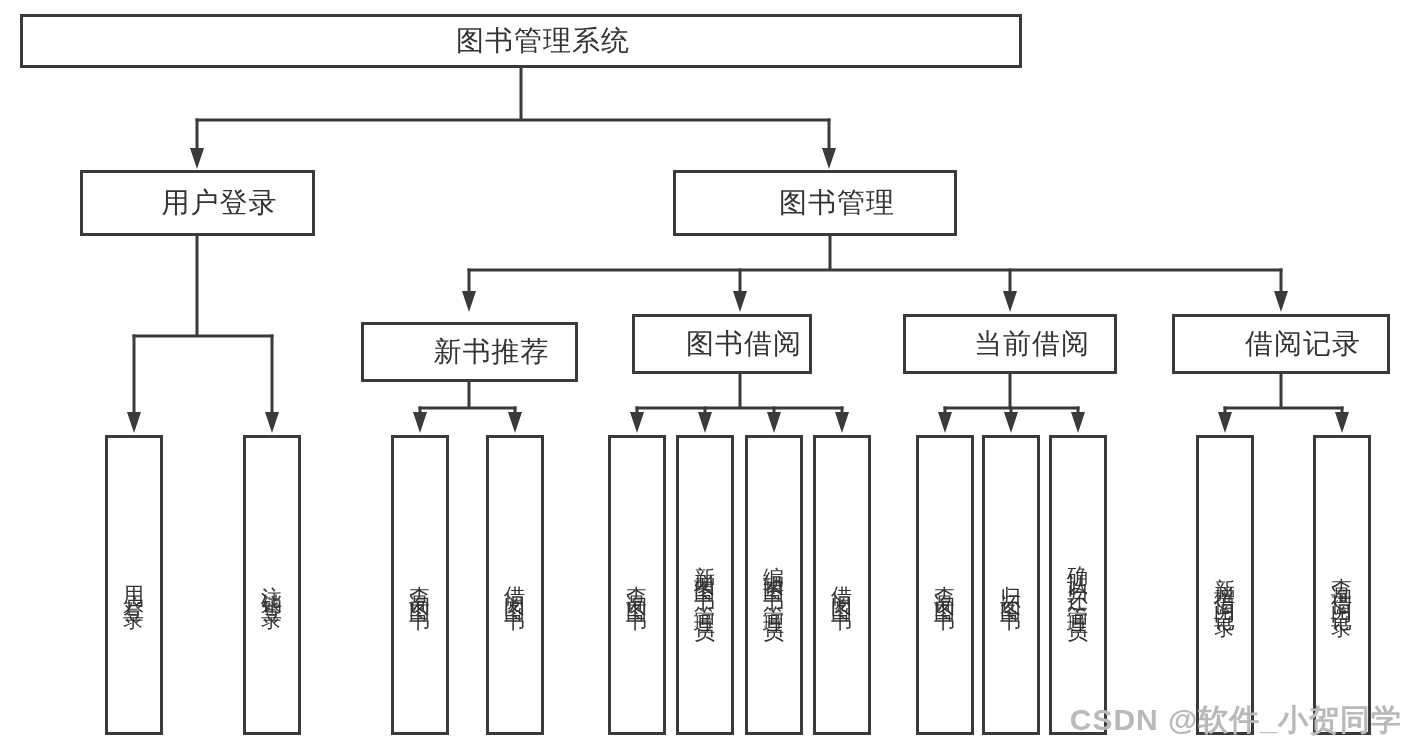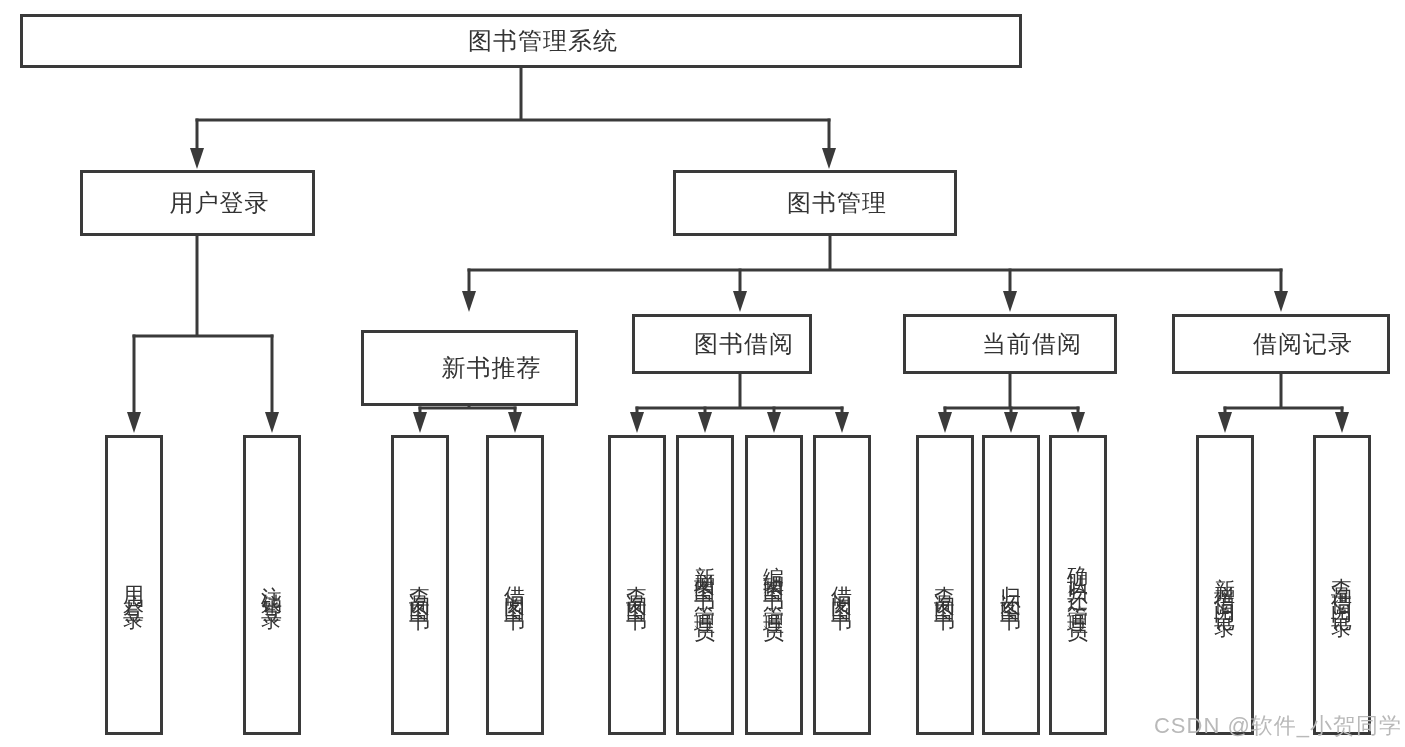--- a/index.html
+++ b/index.html
@@ -20,44 +20,45 @@
     position: absolute;
     box-sizing: border-box;
     border: 3px solid #3a3a3a;
     background: #ffffff;
     display: flex;
     align-items: center;
     justify-content: center;
     color: #333333;
   }
   .hbox {
-    font-size: 24px;
+    font-size: 28px;
     letter-spacing: 1px;
     white-space: nowrap;
     padding-left: 44px;
   }
   .vbox {
     writing-mode: vertical-rl;
     text-orientation: mixed;
     font-size: 21px;
     letter-spacing: 8px;
     line-height: 1;
     width: 58px;
     top: 435px;
     height: 300px;
   }
   .watermark {
     position: absolute;
     right: 3px;
     bottom: 6px;
-    font-size: 22px;
+    font-size: 30px;
     letter-spacing: 1px;
     color: #b9b9b9;
     white-space: nowrap;
     z-index: 5;
+    font-weight: bold;
   }
 </style>
 </head>
 <body>
 
 <div class="canvas">
 
   <svg class="connectors" width="1405" height="747" viewBox="0 0 1405 747">
     <g stroke="#3a3a3a" stroke-width="3" fill="none">
 
@@ -126,21 +127,21 @@
       <polygon points="1218,412 1232,412 1225,433"></polygon>
       <polygon points="1335,412 1349,412 1342,433"></polygon>
     </g>
   </svg>
 
   <div class="box hbox" style="left:20px; top:14px; width:1002px; height:54px;">图书管理系统</div>
 
   <div class="box hbox" style="left:80px; top:170px; width:235px; height:66px;">用户登录</div>
   <div class="box hbox" style="left:673px; top:170px; width:284px; height:66px;font-family:Liberation Mono, monospace;">图书管理</div>
 
-  <div class="box hbox" style="left:361px; top:330px; width:217px; height:76px;">新书推荐</div>
+  <div class="box hbox" style="left:361px; top:322px; width:217px; height:60px;">新书推荐</div>
   <div class="box hbox" style="left:632px; top:314px; width:180px; height:60px;">图书借阅</div>
   <div class="box hbox" style="left:903px; top:314px; width:214px; height:60px;font-family:Liberation Mono, monospace;">当前借阅</div>
   <div class="box hbox" style="left:1172px; top:314px; width:218px; height:60px;">借阅记录</div>
 
   <div class="box vbox" style="left:105px;">用户登录</div>
   <div class="box vbox" style="left:243px;">注销登录</div>
 
   <div class="box vbox" style="left:391px;">查询图书</div>
   <div class="box vbox" style="left:486px;">借阅图书</div>
 

